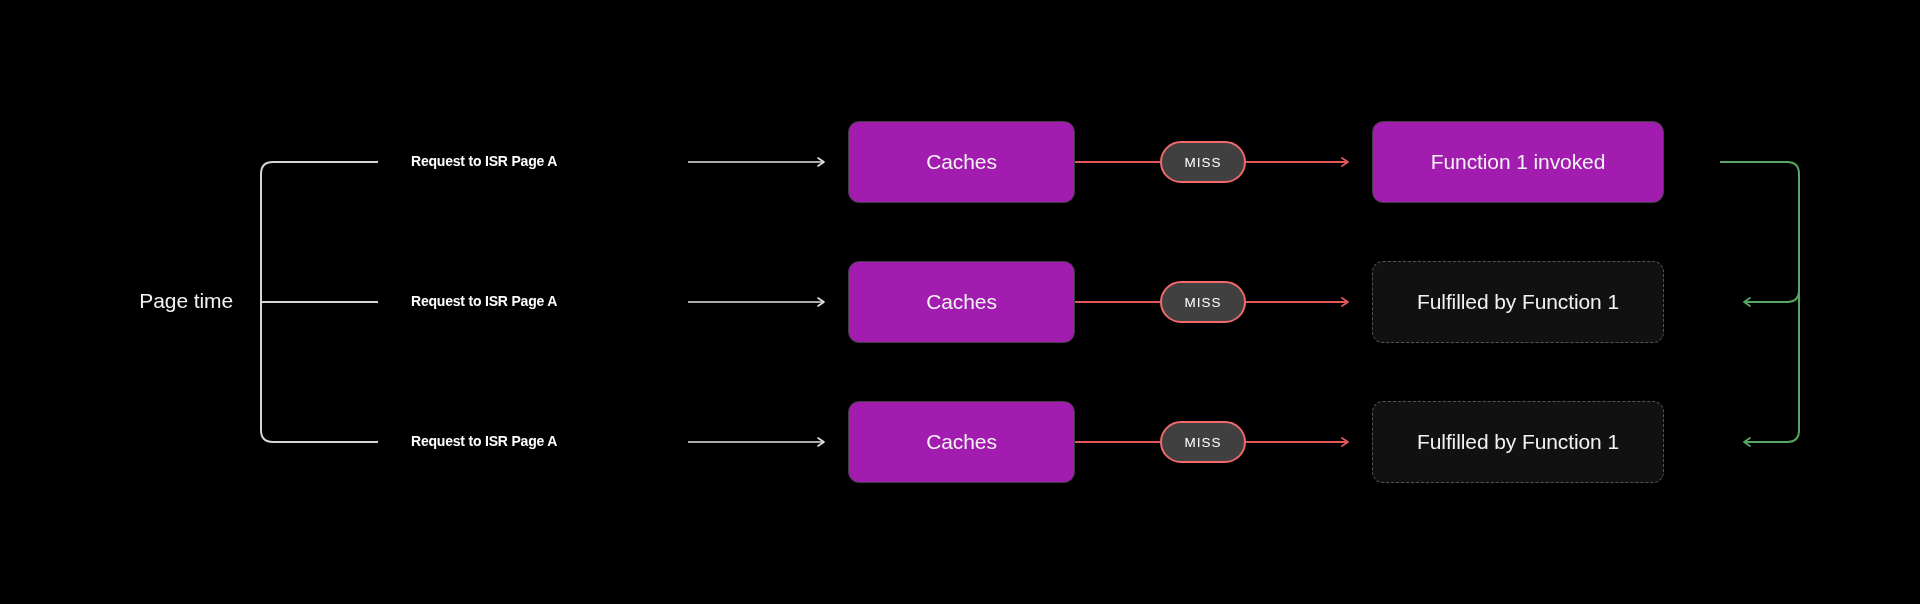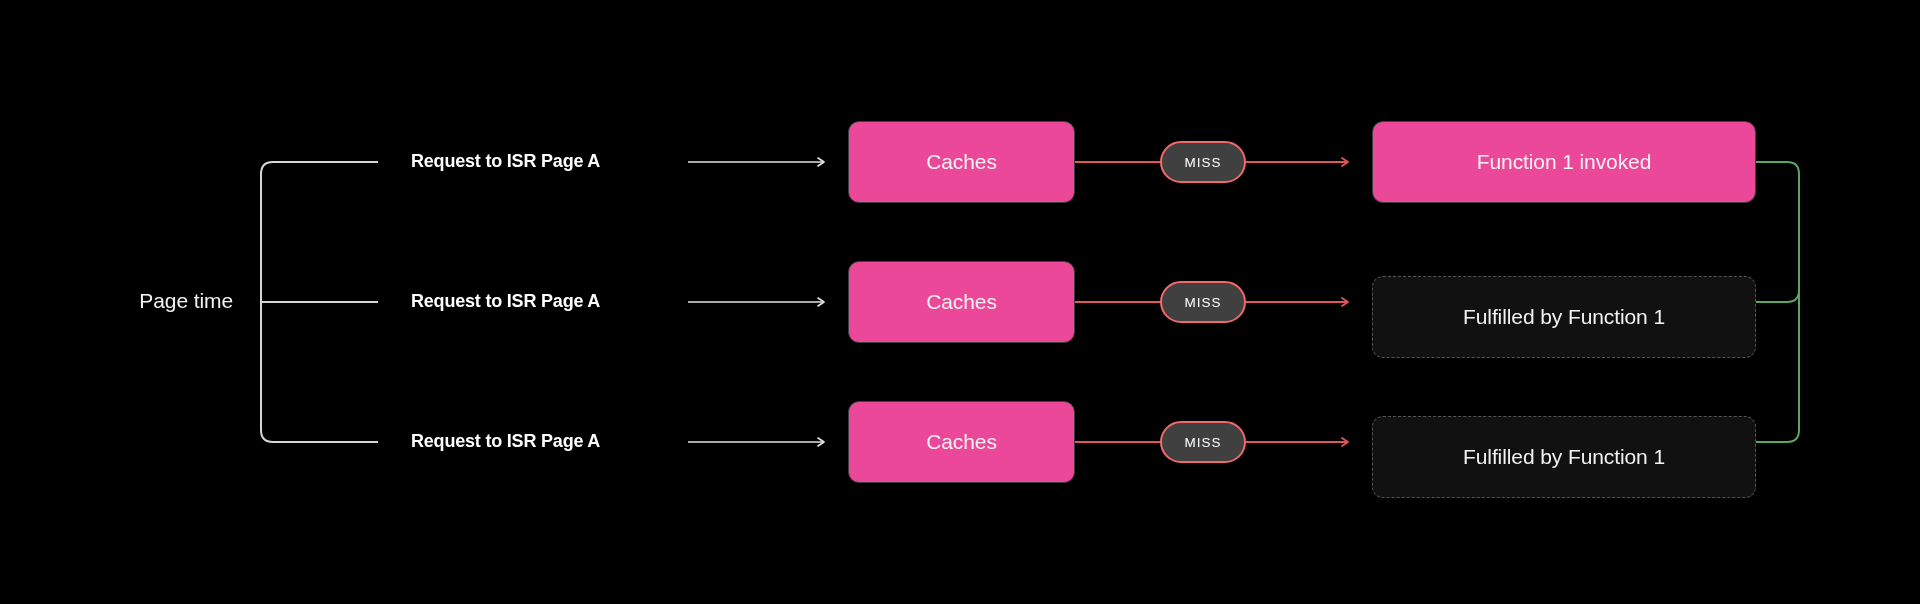--- a/index.html
+++ b/index.html
@@ -38,51 +38,51 @@
     font-size: 21px;
     letter-spacing: -0.1px;
     white-space: nowrap;
   }
   .request-label {
     position: absolute;
     left: 411px;
     top: var(--cy);
     transform: translateY(-54%);
     color: #ffffff;
-    font-size: 18px;
+    font-size: 14px;
     font-weight: 700;
     letter-spacing: -0.2px;
     white-space: nowrap;
   }
   .box {
     position: absolute;
     top: var(--cy);
     transform: translateY(-50%);
     height: 82px;
     box-sizing: border-box;
     display: flex;
     align-items: center;
     justify-content: center;
     color: #f2f2f2;
     font-size: 21px;
     letter-spacing: -0.1px;
     border-radius: 11px;
-    background: #ec4899;
+    background: #a21caf;
   }
   .cache-box {
     left: 848px;
     width: 227px;
     border: 1.5px solid #3f3f42;
   }
   .result-box {
     left: 1372px;
-    width: 384px;
+    width: 292px;
   }
   .result-solid { border: 1.5px solid #3f3f42; }
-  .result-dashed { border: 1.5px dashed #545454; background: #111112; margin-top: 15px; }
+  .result-dashed { border: 1.5px dashed #545454; background: #111112; }
 
   .miss-pill {
     position: absolute;
     left: 1160px;
     top: var(--cy);
     transform: translateY(-50%);
     width: 86px;
     height: 42px;
     box-sizing: border-box;
     border-radius: 21px;

